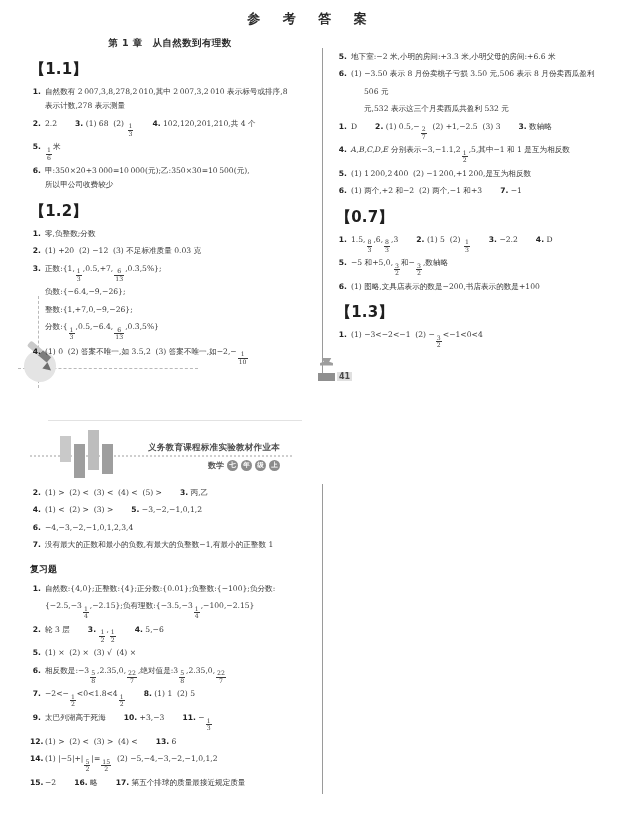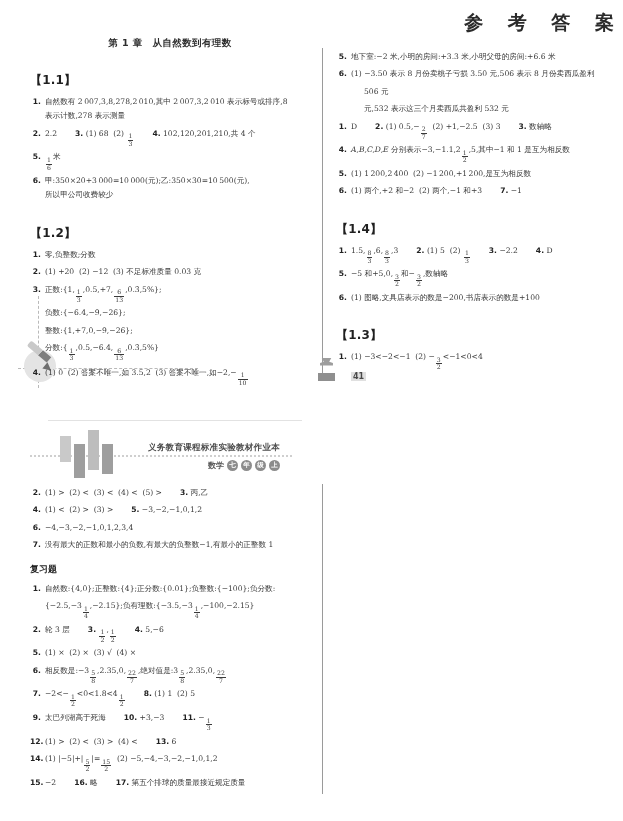--- a/index.html
+++ b/index.html
@@ -13,22 +13,22 @@
     width: 623px; height: 821px;
     background: #ffffff;
     overflow: hidden;
     color: #3a3a3a;
   }
 
   
   .hdr-title {
     position: absolute;
     top: 10px; left: 0; right: 0;
-    text-align: right;
-    font-size: 19px;
+    text-align: center;
+    font-size: 13px;
     letter-spacing: 9px;
     font-weight: bold;
     color: #2b2b2b;
     font-family: "DejaVu Sans", "Liberation Sans", sans-serif;
   }
 
   .sheet { position: absolute; }
 
   
   .colrule {
@@ -41,24 +41,24 @@
     font-size: 9.5px;
     font-weight: bold;
     color: #2e2e2e;
     text-align: center;
     letter-spacing: .4px;
     margin: 0 0 10px 0;
     font-family: "DejaVu Sans", "Liberation Sans", sans-serif;
   }
 
   .sec-head {
-    font-size: 12px;
+    font-size: 15px;
     font-weight: bold;
     color: #1f1f1f;
-    margin: 22px 0 6px 0;
+    margin: 9px 0 6px 0;
     letter-spacing: .2px;
     font-family: "DejaVu Sans", "Liberation Sans", sans-serif;
   }
   .sub-head {
     font-size: 9px;
     font-weight: bold;
     color: #1f1f1f;
     margin: 10px 0 6px 0;
     font-family: "DejaVu Sans", "Liberation Sans", sans-serif;
   }
@@ -137,21 +137,21 @@
     border-left: 1px dashed #b9b9b9;
   }
   .dash-h {
     position: absolute;
     border-top: 1px dashed #b9b9b9;
   }
 
   
   .pagenum {
     position: absolute;
-    display: flex; align-items: flex-end; gap: 16px;
+    display: flex; align-items: flex-end; gap: 2px;
   }
   .pagenum .lamp {
     width: 17px; height: 17px;
     background: #9d9d9d;
     clip-path: polygon(22% 0,78% 0,66% 22%,88% 30%,88% 44%,12% 44%,12% 30%,34% 22%);
     position: relative;
   }
   .pagenum .base {
     width: 17px; height: 8px; background:#8f8f8f; margin-top:-2px;
   }
@@ -339,21 +339,21 @@
     <div class="ans">
       <div class="num">5.</div>
       <div class="body">(1) 1 200,2 400&nbsp;&nbsp;(2) −1 200,+1 200,是互为相反数</div>
     </div>
 
     <div class="ans">
       <div class="num">6.</div>
       <div class="body">(1) 两个,+2 和−2&nbsp;&nbsp;(2) 两个,−1 和+3<span class="gap"></span><span class="gap"></span><b class="inl">7.</b>&nbsp;−1</div>
     </div>
 
-    <div class="sec-head">【1.4】</div>
+    <div class="sec-head">【0.7】</div>
 
     <div class="ans">
       <div class="num">1.</div>
       <div class="body">1.5,<span class="frac">
             <span class="n">8</span>
             <span class="d">3</span>
           </span>,6,<span class="frac">
             <span class="n">8</span>
             <span class="d">3</span>
           </span>,3<span class="gap"></span><span class="gap"></span><b class="inl">2.</b>&nbsp;(1) 5&nbsp;&nbsp;(2) <span class="frac">

